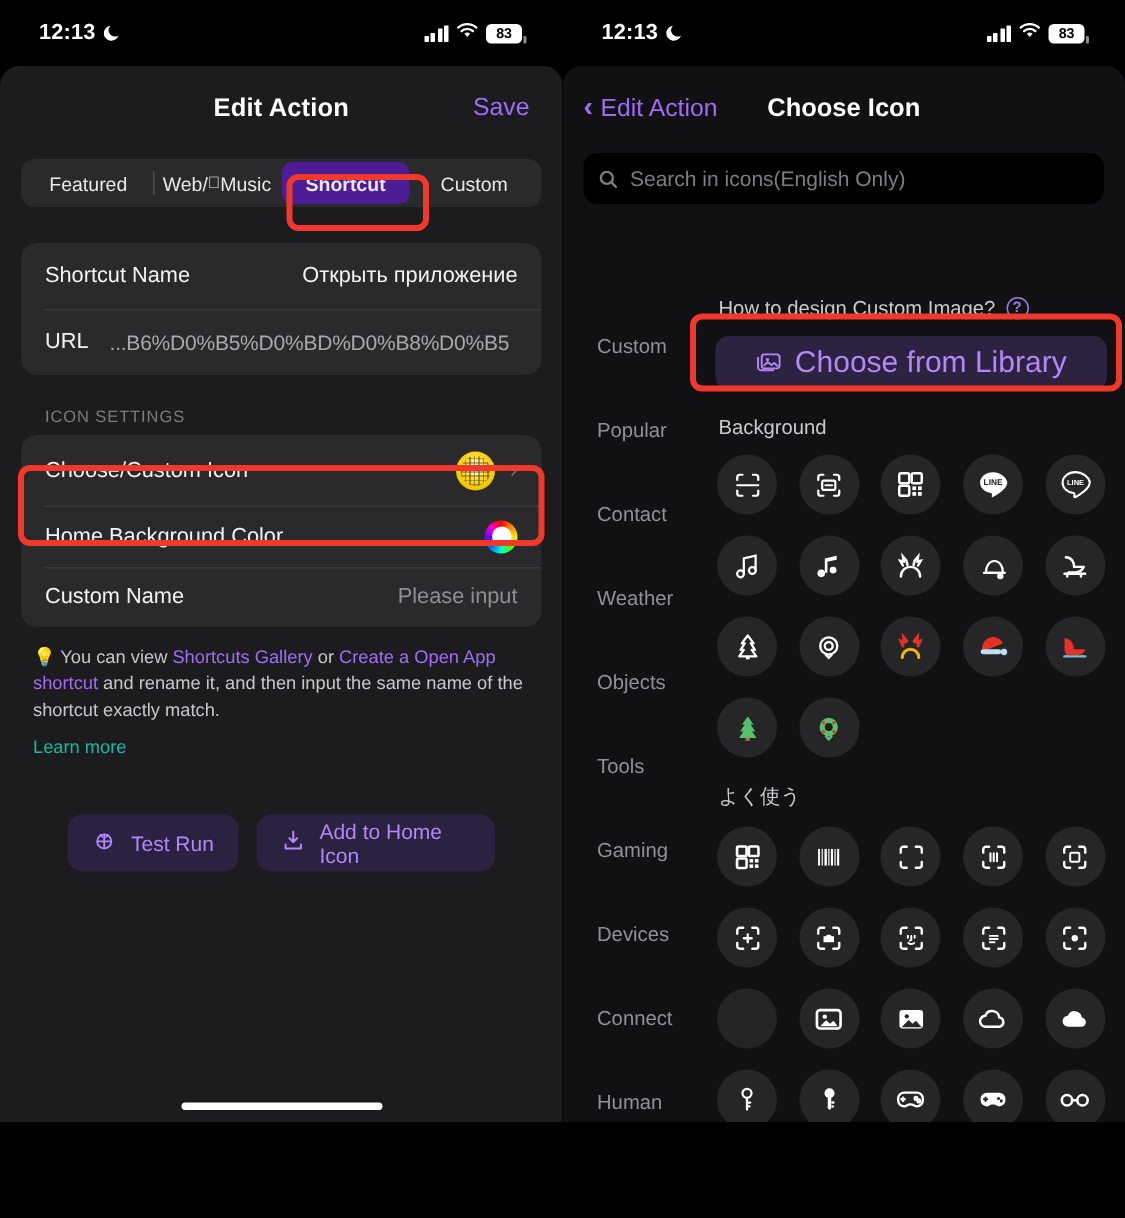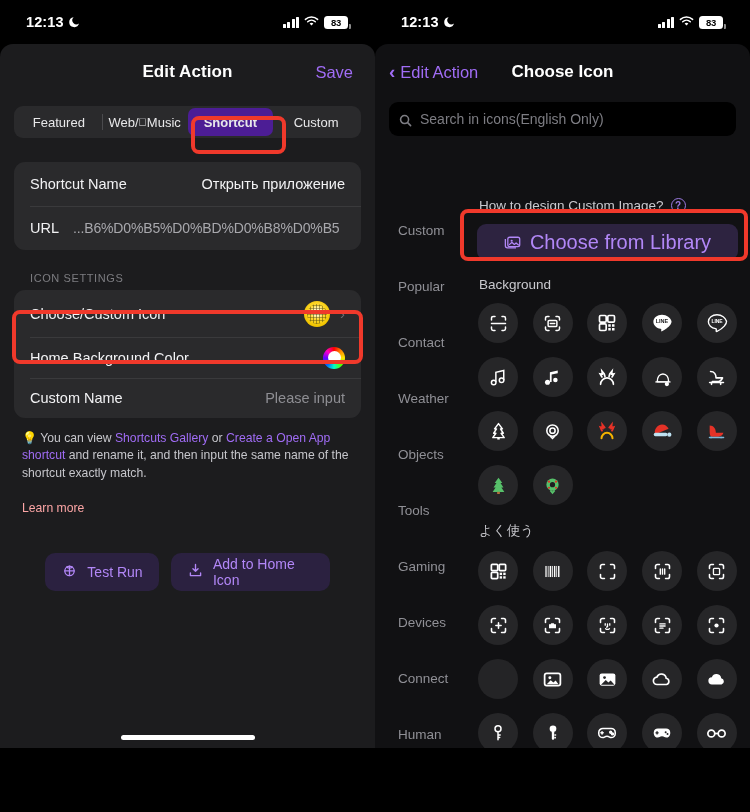--- a/index.html
+++ b/index.html
@@ -80,21 +80,21 @@
   }
   .colorwheel{ width:22px; height:22px; border-radius:50%; flex:none;
     background:conic-gradient(#ff0000,#ff8a00,#ffe600,#52ff00,#00ffc8,#0066ff,#6a00ff,#ff00c8,#ff0000);
     display:flex; align-items:center; justify-content:center; }
   .colorwheel::after{ content:""; width:13px; height:13px; border-radius:50%; background:#fff; }
 
   
   .hint{ margin:12px 22px 0 22px; font-size:12.2px; line-height:1.42; color:#c6c6cb; }
   .hint .bulb{ margin-right:3px; }
   .lnk{ color:#a06cf5; }
-  .learn{ display:block; margin-top:18px; color:#fca5a5; font-size:12.2px; }
+  .learn{ display:block; margin-top:8px; color:#14b8a6; font-size:12.2px; }
 
   .btnrow{ display:flex; gap:12px; justify-content:center; margin-top:36px; padding:0 45px; }
   .pbtn{ background:#2b2140; border-radius:10px; height:38px; display:flex; align-items:center;
          justify-content:center; gap:9px; color:#b287f7; font-size:14px; padding:0 16px; }
   .pbtn.wide{ flex:1.55; }
   .pbtn.narrow{ flex:1; }
 
   .homeind{ position:absolute; bottom:8px; left:50%; transform:translateX(-50%);
             width:134px; height:5px; background:#fff; border-radius:3px; }
 

